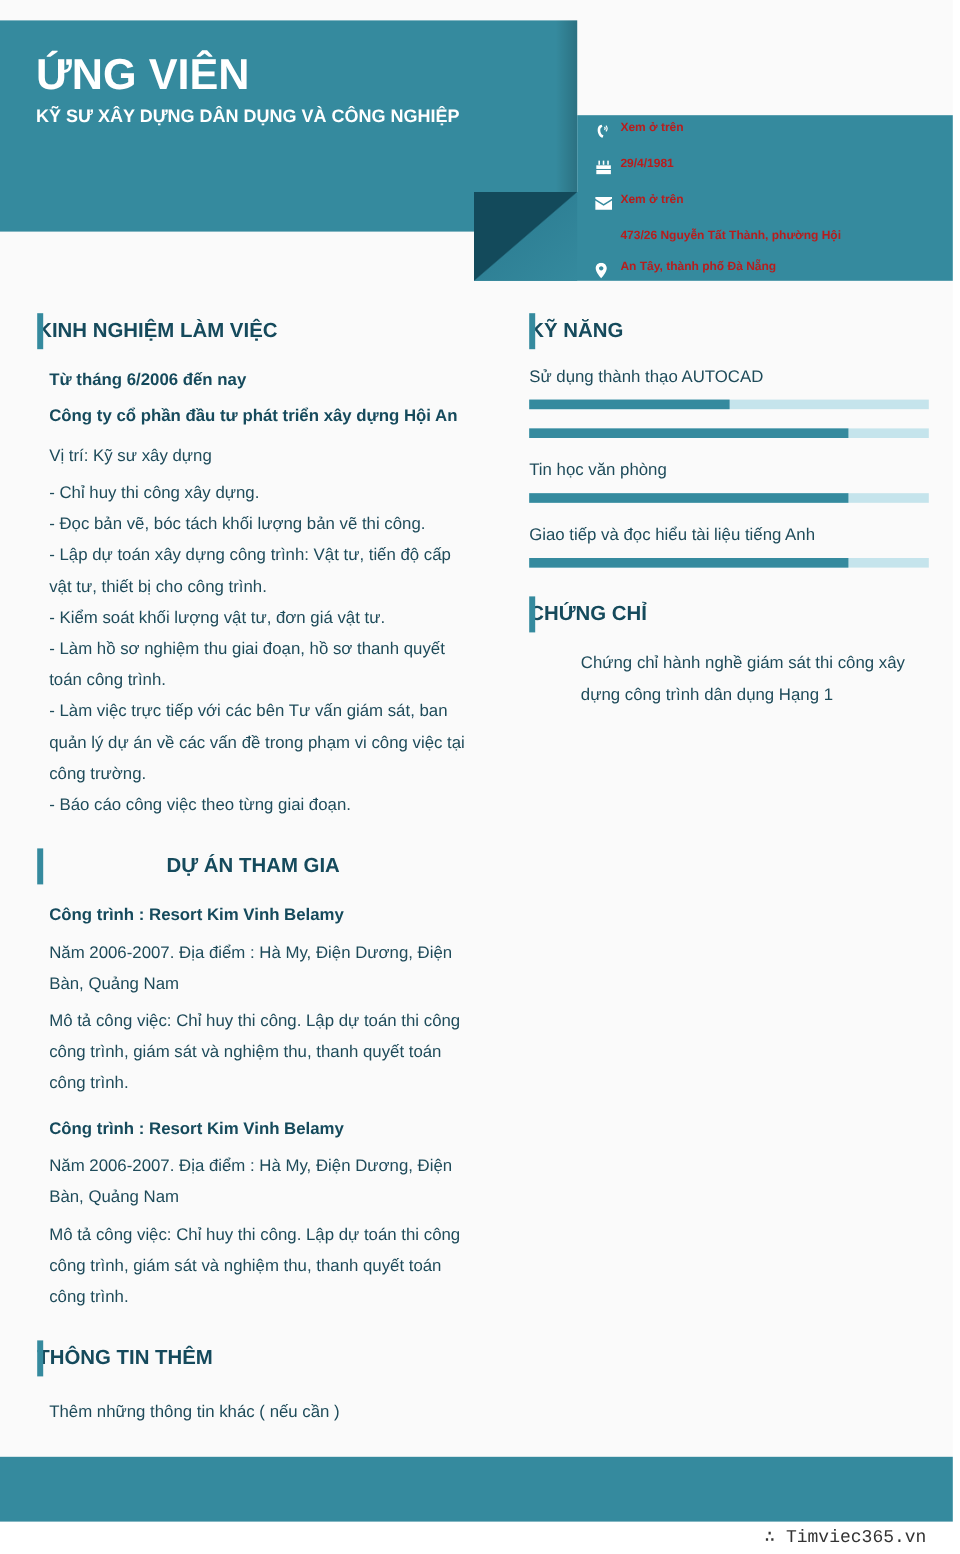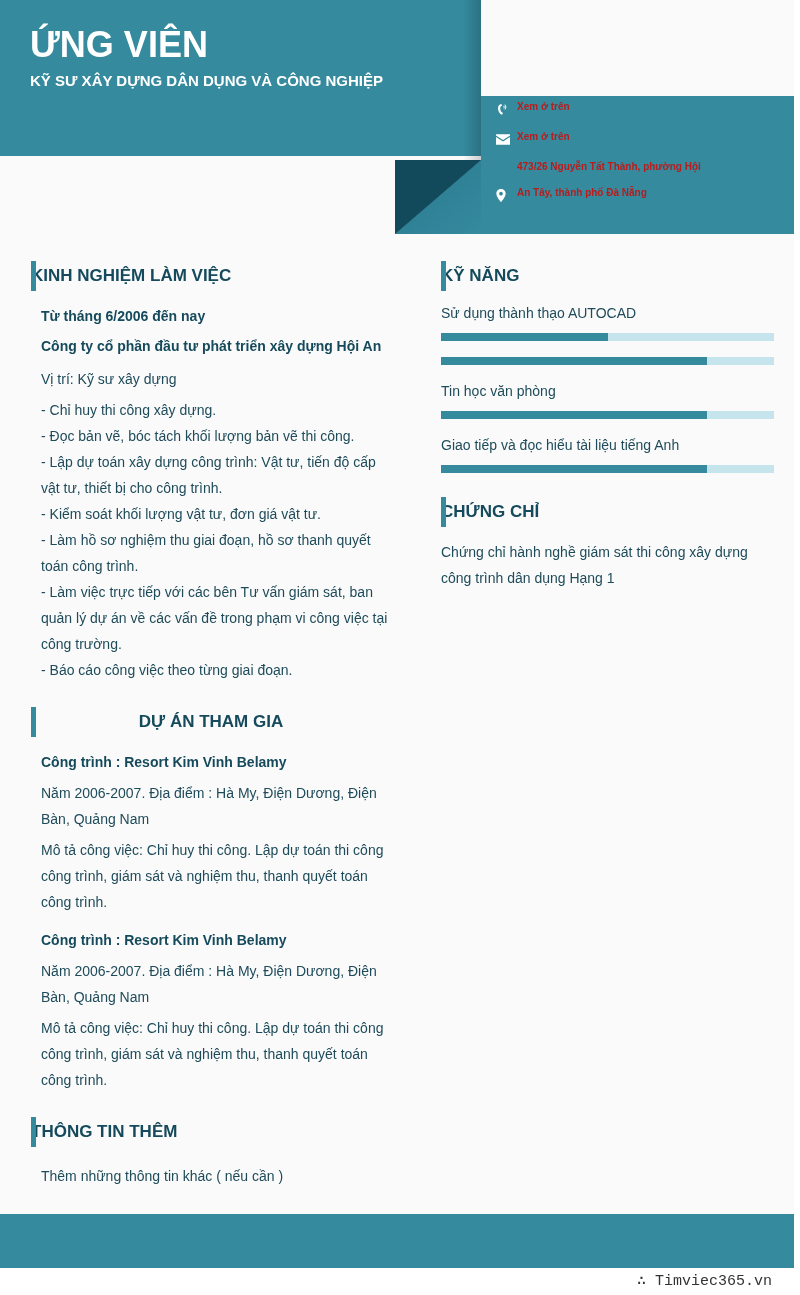--- a/index.html
+++ b/index.html
@@ -8,21 +8,21 @@
     background: #ffffff;
     font-family: "Liberation Sans", "DejaVu Sans", sans-serif;
     color: #1e4b5a;
   }
   .page {
     position: absolute; left: 0; top: 0; width: 794px; height: 1268px;
     background: #fafafa;
   }
   
   .banner {
-    position: absolute; left: 0; top: 0; width: 481px; height: 156px;
+    position: absolute; left: 0; top: 17px; width: 481px; height: 176px;
     background: #358a9e;
   }
   .banner::after {
     content: ""; position: absolute; right: 0; top: 0; width: 18px; height: 160px;
     background: linear-gradient(to right, rgba(0,0,0,0), rgba(0,0,0,0.18));
   }
   .name {
     position: absolute; left: 30px; top: 24px;
     font-size: 36px; font-weight: bold; color: #ffffff; letter-spacing: 0px;
   }
@@ -108,20 +108,32 @@
   <ul class="contact-list">
     <li class="contact-item">
       <span class="contact-icon">
         <svg width="13" height="13" viewBox="0 0 16 16">
           <path d="M5.5 1.5 C4 1.8 2.5 3.5 2.5 6.5 C2.5 10.5 5 14 7.5 14.5 L8.5 12.3 L6.8 11.2 C6 10.3 5.2 8.5 5.2 6.8 C5.2 5.5 5.6 4.6 6.1 4.1 L7.4 3.5 L6.7 1.2 Z"></path>
           <path d="M9.5 3.5 Q11 5 9.5 6.5" stroke="#fff" stroke-width="1.2" fill="none"></path>
           <path d="M11 2 Q13.5 5 11 8" stroke="#fff" stroke-width="1.2" fill="none"></path>
         </svg>
       </span>
       <span>Xem ở trên</span>
+    </li>
+    <li class="contact-item">
+      <span class="contact-icon">
+        <svg width="14" height="13" viewBox="0 0 16 15">
+          <rect x="3" y="1" width="1.5" height="4"></rect>
+          <rect x="7.2" y="1" width="1.5" height="4"></rect>
+          <rect x="11.5" y="1" width="1.5" height="4"></rect>
+          <rect x="1" y="5.5" width="14" height="3.5"></rect>
+          <rect x="1" y="10" width="14" height="4"></rect>
+        </svg>
+      </span>
+      <span>29/4/1981</span>
     </li>
     <li class="contact-item">
       <span class="contact-icon">
         <svg width="14" height="11" viewBox="0 0 16 12">
           <path d="M0 0 H16 V1.5 L8 6.5 L0 1.5 Z"></path>
           <path d="M0 3.2 L8 8.2 L16 3.2 V12 H0 Z"></path>
         </svg>
       </span>
       <span>Xem ở trên</span>
     </li>
@@ -195,21 +207,21 @@
       </div>
       <div style="margin-top:16px;">
         <div class="skill-label">Giao tiếp và đọc hiểu tài liệu tiếng Anh</div>
         <div class="skill-bar">
             <div class="skill-fill" style="width: 80%;"></div>
           </div>
       </div>
     </div>
 
     <h2 class="section-title" style="margin-top:24px;">CHỨNG CHỈ</h2>
-    <div style="margin-top:12px;">
+    <div style="margin-top:12px;margin-left:43px;">
       <div class="cert-text">Chứng chỉ hành nghề giám sát thi công xây dựng công trình dân dụng Hạng 1</div>
     </div>
   </div>
 
   <div class="footer-band"></div>
 </div>
 
 <div class="watermark">∴ Timviec365.vn</div>
 
 </body></html>

